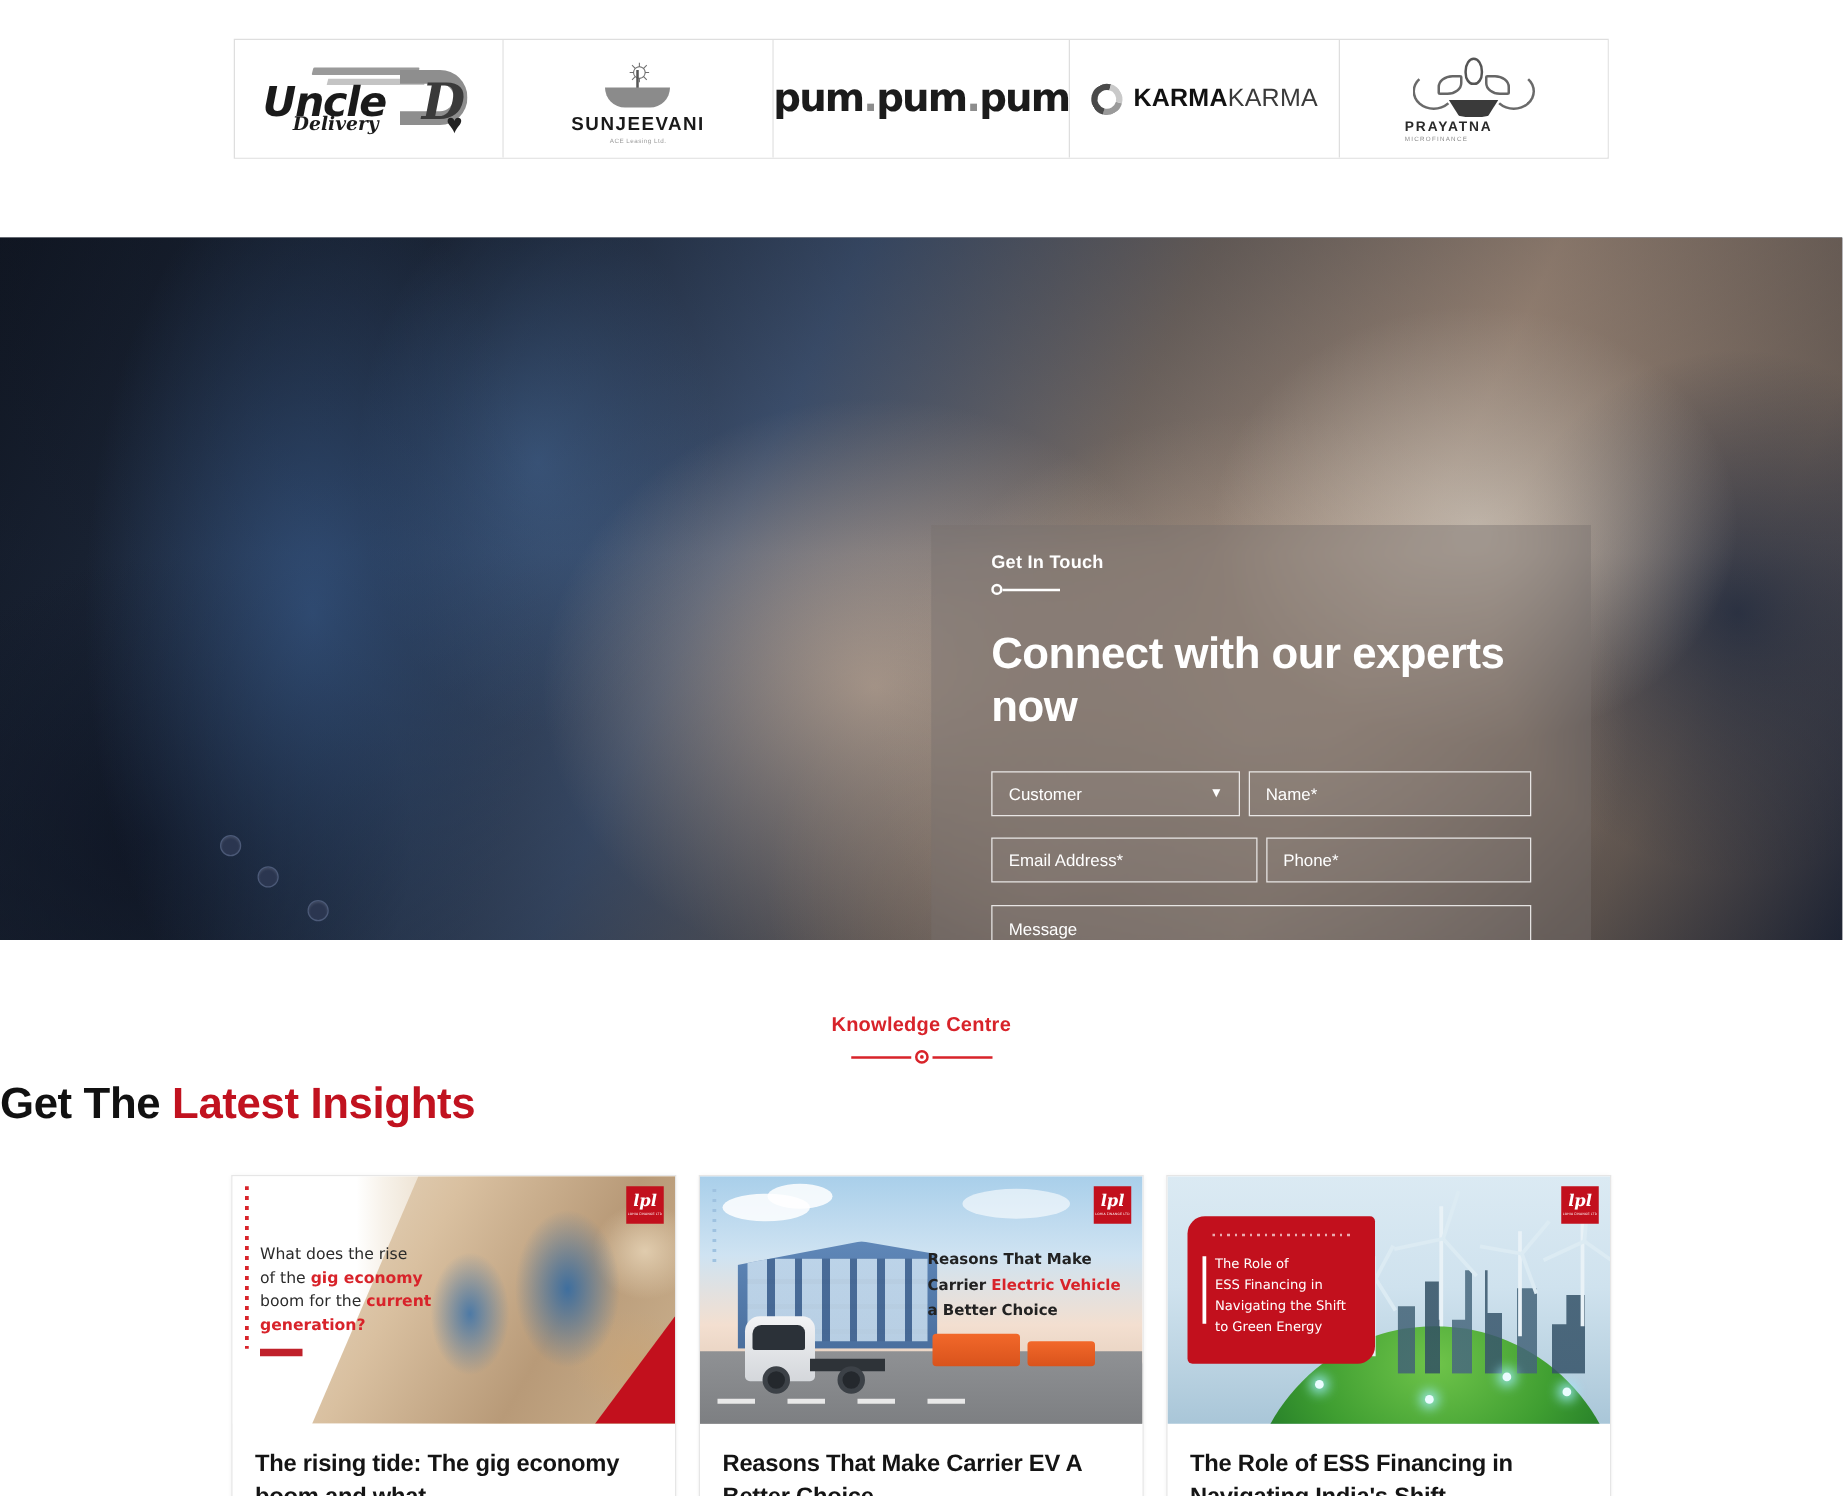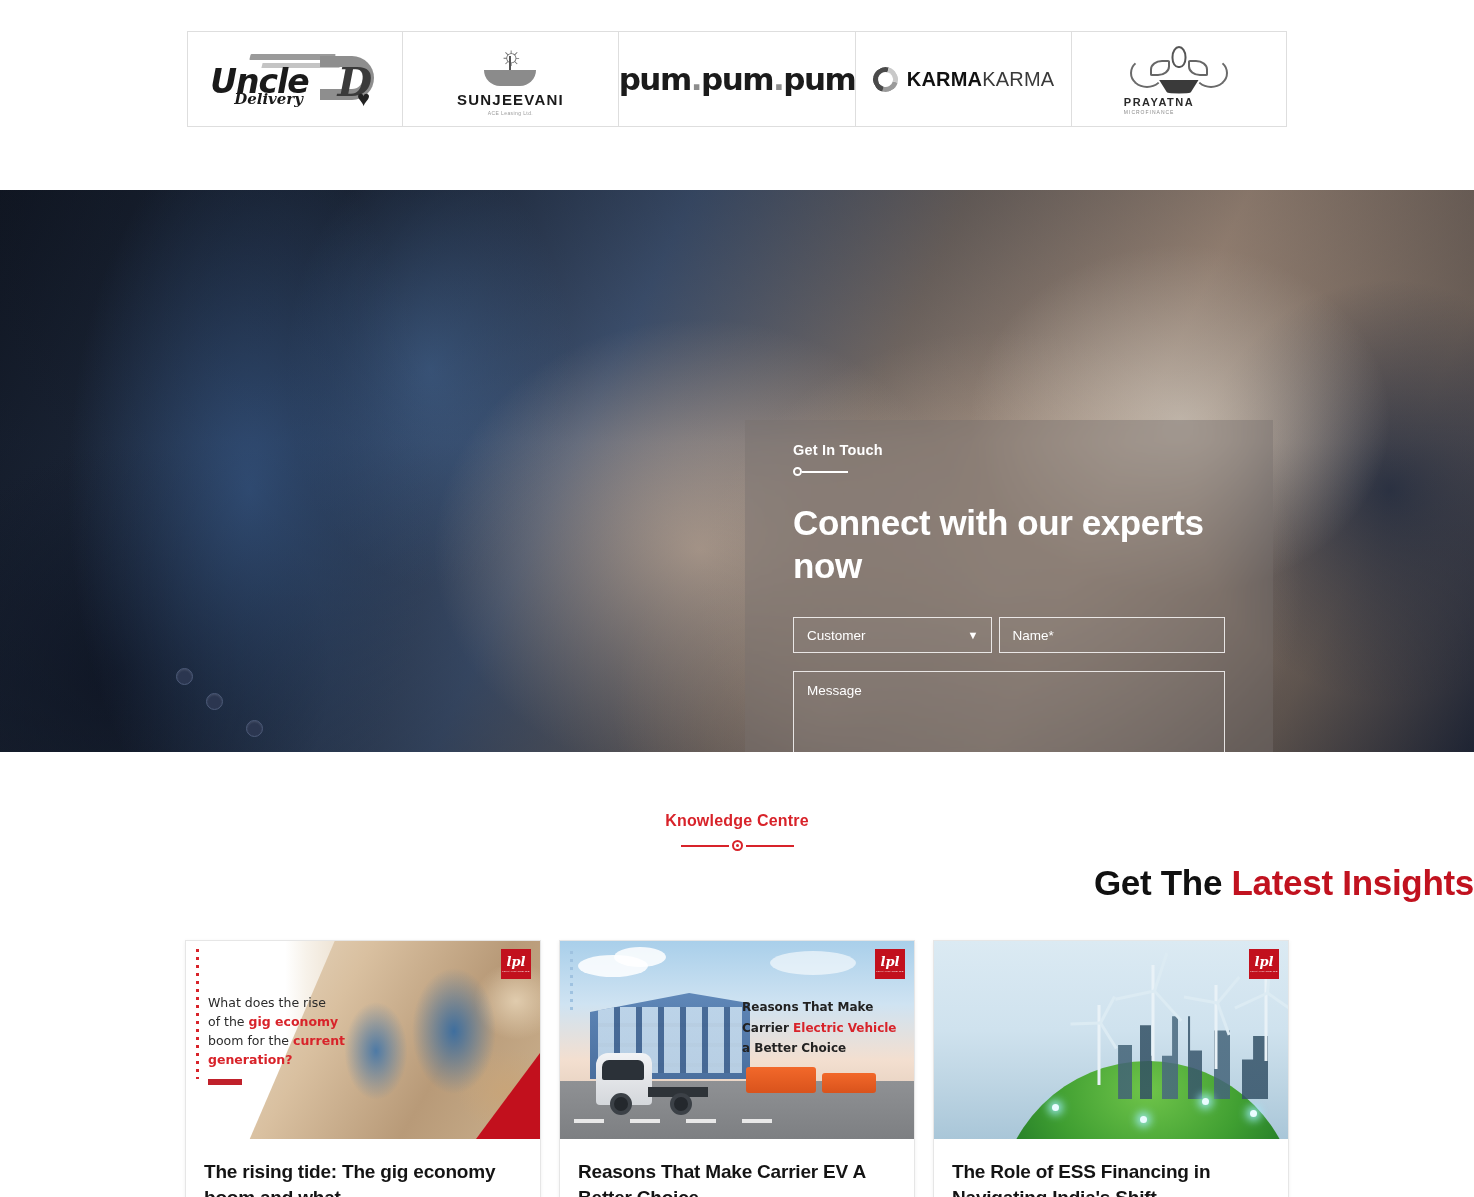--- a/index.html
+++ b/index.html
@@ -235,21 +235,21 @@
   }
   .kc-rule .ln { width: 48px; height: 2px; background: #d8232a; }
   .kc-rule .dot {
     width: 11px; height: 11px; border-radius: 50%;
     border: 2px solid #d8232a; margin: 0 3px; position: relative;
   }
   .kc-rule .dot::after {
     content: ""; position: absolute; inset: 2px; border-radius: 50%; background: #d8232a;
   }
   .kc-title {
-    text-align: right; font-size: 35px; font-weight: 700;
+    text-align: left; font-size: 35px; font-weight: 700;
     color: #111111; letter-spacing: -.3px;
   }
   .kc-title .hl { color: #c1121f; }
 
   .cards {
     display: flex; gap: 18px; justify-content: center;
     margin-top: 37px; width: 1474px;
   }
   .card {
     width: 356px;
@@ -493,20 +493,24 @@
     <div class="field-row">
       <div class="sel-wrap">
         <select class="fld">
           <option>Customer</option>
         </select>
         <span class="chev">▼</span>
       </div>
       <input class="fld" type="text" placeholder="Name*" style="">
     </div>
 
+    <div class="field-row">
+      <input class="fld" type="email" placeholder="Email Address*" style="">
+      <input class="fld" type="tel" placeholder="Phone*" style="">
+    </div>
 
     <textarea class="msg" placeholder="Message" style=""></textarea>
 
     
   </div>
 </div>
 
 <div class="kc">
   <div class="kc-eyebrow">Knowledge Centre</div>
   <div class="kc-rule">
@@ -607,20 +611,30 @@
           <div class="blade" style="height:30px; transform:rotate(28deg);"></div>
           <div class="blade" style="height:30px; transform:rotate(148deg);"></div>
           <div class="blade" style="height:30px; transform:rotate(268deg);"></div>
         </div>
 
         <div class="glow" style="left:118px; bottom:28px;"></div>
         <div class="glow" style="left:206px; bottom:16px;"></div>
         <div class="glow" style="left:268px; bottom:34px;"></div>
         <div class="glow" style="left:316px; bottom:22px;"></div>
 
+        <div class="card3box">
+          <div class="dline"></div>
+          <div class="bar"></div>
+          <div class="tx">
+            <span>The Role of</span><br>
+            <span>ESS Financing in</span><br>
+            <span>Navigating the Shift</span><br>
+            <span>to Green Energy</span>
+          </div>
+        </div>
         <div class="lpl">
           <div class="g">lpl</div>
           <div class="t">LOHIA FINANCE LTD</div>
         </div>
       </div>
       <div class="card-body">
         <div class="card-title">The Role of ESS Financing in Navigating India's Shift</div>
 
       </div>
     </div>

